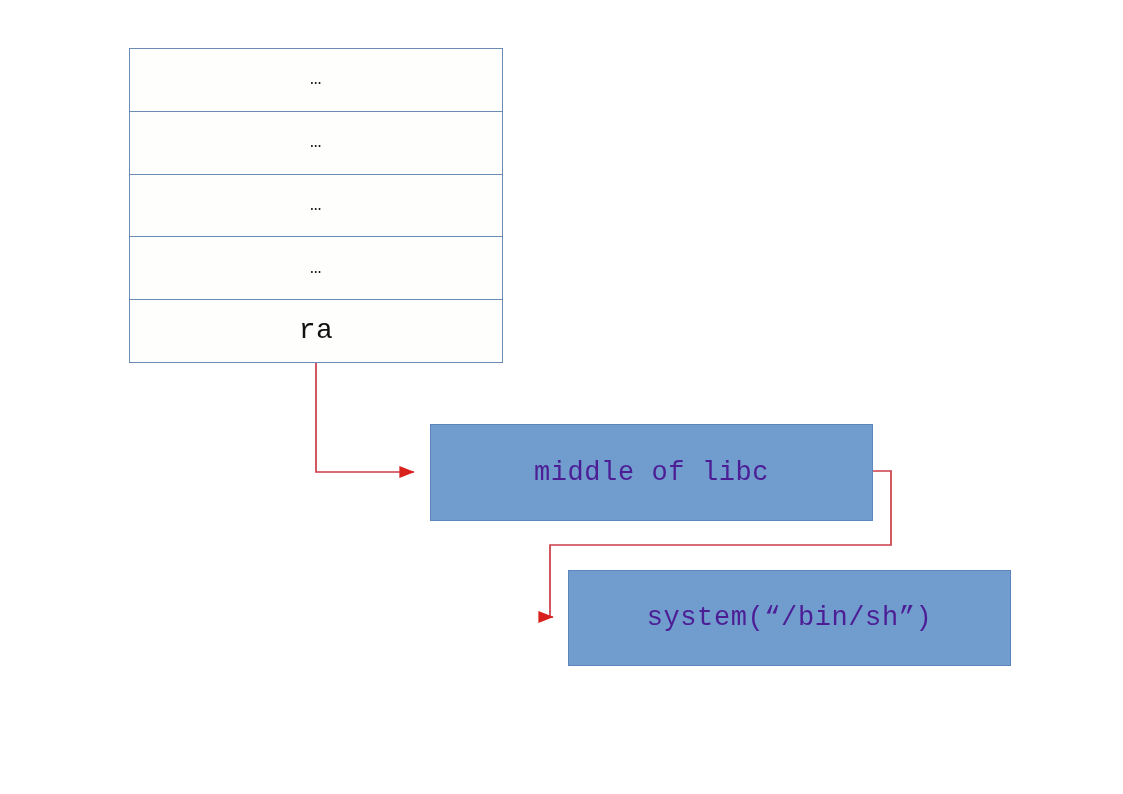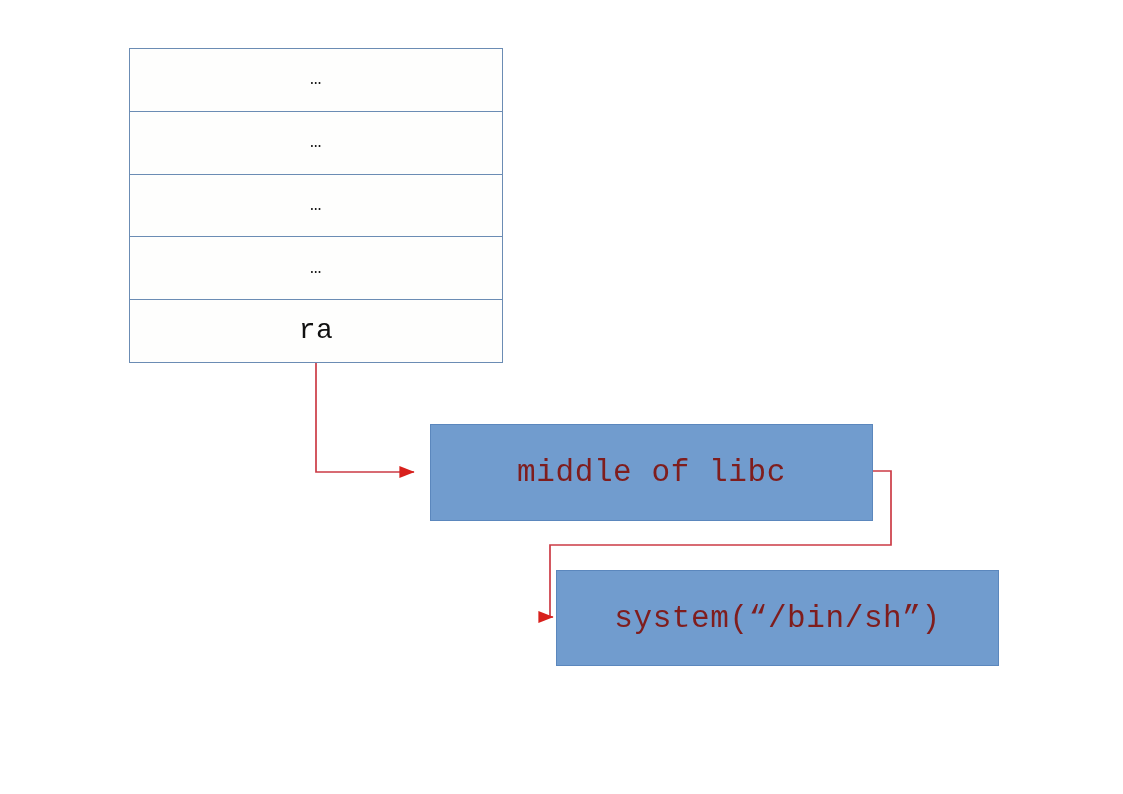--- a/index.html
+++ b/index.html
@@ -64,33 +64,33 @@
 
   
   .libc-box {
     position: absolute;
     box-sizing: border-box;
     background: #719cce;
     border: 1px solid #5b87bd;
     display: flex;
     align-items: center;
     justify-content: center;
-    color: #7f1d1d;
-    font-size: 31px;
+    color: #4c1d95;
+    font-size: 27px;
     letter-spacing: 0.6px;
     z-index: 3;
   }
   #box-middle-libc {
     left: 430px;
     top: 424px;
     width: 443px;
     height: 97px;
   }
   #box-system-binsh {
-    left: 556px;
+    left: 568px;
     top: 570px;
     width: 443px;
     height: 96px;
   }
 
   
   #arrow-layer {
     position: absolute;
     left: 0;
     top: 0;

